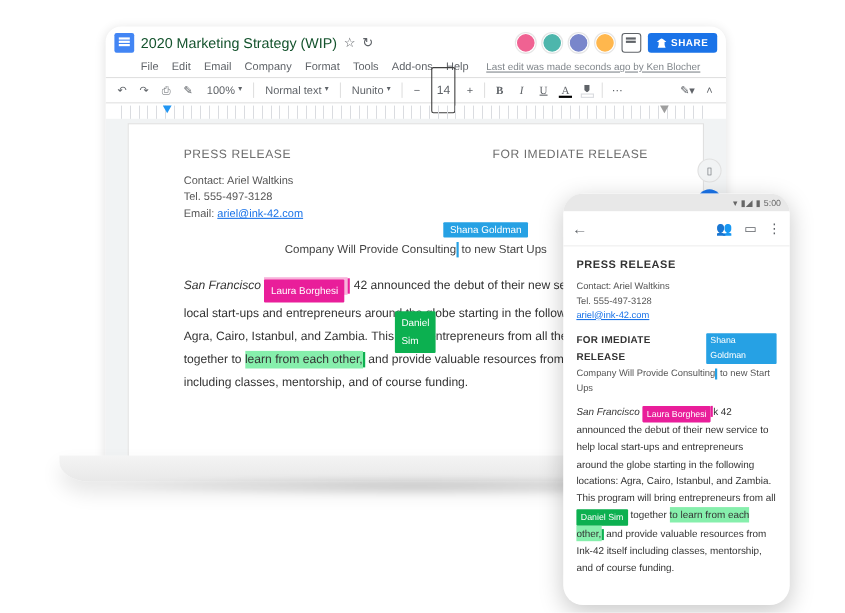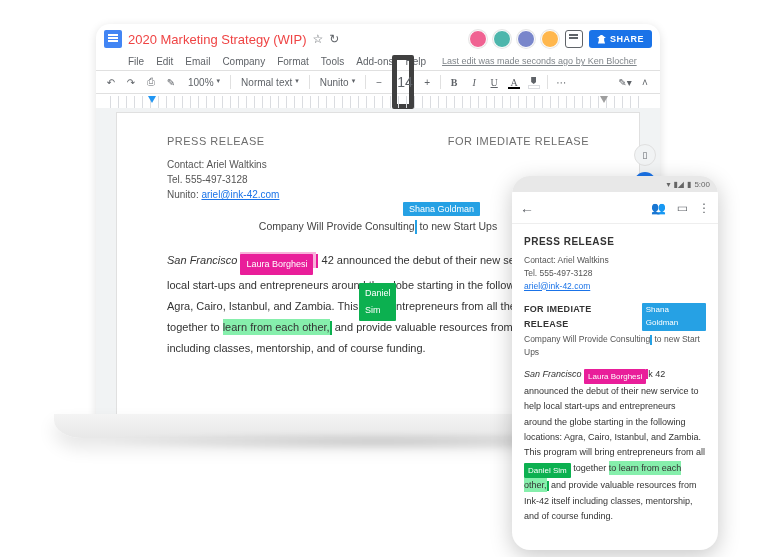--- a/index.html
+++ b/index.html
@@ -7,42 +7,42 @@
 
   
   .laptop { position: absolute; top: 24px; left: 96px; width: 564px; height: 400px; background: #fff; border-radius: 14px 14px 0 0; box-shadow: 0 2px 10px rgba(0,0,0,.12); overflow: hidden; }
   .laptop-base { position: absolute; top: 414px; left: 54px; width: 648px; height: 24px; background: linear-gradient(#f4f4f4,#e8e8e8); border-radius: 0 0 28px 28px / 0 0 18px 18px; box-shadow: 0 10px 18px rgba(0,0,0,.10); }
   .laptop-shadow { position: absolute; top: 432px; left: 90px; width: 576px; height: 20px; background: radial-gradient(ellipse at center, rgba(0,0,0,.13), transparent 70%); filter: blur(2px); }
 
   
   .titlebar { display: flex; align-items: center; height: 28px; padding: 2px 8px 0 8px; gap: 6px; }
   .docs-logo { width: 18px; height: 18px; background: #4285f4; border-radius: 2px; position: relative; }
   .docs-logo::before { content:""; position:absolute; left:4px; top:4px; width:10px; height:2px; background:#fff; box-shadow: 0 3px 0 #fff, 0 6px 0 #fff; }
-  .doc-title { font-size: 13px; color: #ef4444; }
+  .doc-title { font-size: 13px; color: #14532d; }
   .star-icon, .folder-icon, .refresh-icon { color:#5f6368; font-size:12px; }
   .titlebar-right { margin-left: auto; display:flex; align-items:flex-end; gap:6px; }
   .avatar { width:18px; height:18px; border-radius:50%; border:1px solid #fff; box-shadow:0 0 0 1px rgba(0,0,0,.1); }
   .avatar.a1{background:#f06292;} .avatar.a2{background:#4db6ac;} .avatar.a3{background:#7986cb;} .avatar.a4{background:#ffb74d;}
   .comment-icon{ width:18px;height:18px;border:1.5px solid #5f6368;border-radius:3px;position:relative;}
   .comment-icon::after{content:"";position:absolute;left:3px;top:3px;width:9px;height:1.5px;background:#5f6368;box-shadow:0 3px 0 #5f6368;}
   .share-btn{ background:#1a73e8;color:#fff;font-size:9px;font-weight:700;letter-spacing:.5px;padding:4px 8px;border-radius:3px;display:flex;align-items:center;gap:4px;}
   .share-btn::before{content:"";width:9px;height:9px;background:#fff;clip-path:polygon(50% 0,100% 40%,80% 40%,80% 70%,90% 100%,10% 100%,20% 70%,20% 40%,0 40%);}
 
   
   .menubar{ display:flex;align-items:center;height:18px;padding:0 8px 0 32px;gap:12px;font-size:10px;color:#5f6368;}
   .menubar .item{cursor:default;}
   .last-edit{color:#80868b;text-decoration:underline;margin-left:4px;font-size:9px;}
 
   
   .toolbar{display:flex;align-items:center;height:24px;padding:0 8px;gap:6px;border-top:1px solid #e0e0e0;border-bottom:1px solid #e0e0e0;font-size:10px;color:#5f6368;}
   .tb-icon{width:14px;height:14px;display:flex;align-items:center;justify-content:center;}
   .tb-sep{width:1px;height:14px;background:#e0e0e0;}
   .tb-select{display:flex;gap:3px;padding:2px 4px;}
   .tb-select .caret{font-size:7px;}
-  .font-size{width:22px;text-align:center;border:5px solid #404040;border-radius:2px;font-size:14px;padding:14px 0;}
+  .font-size{width:22px;text-align:center;border:1px solid #404040;border-radius:2px;font-size:11px;padding:14px 0;}
   .tb-bold{font-weight:700;font-family:serif;}
   .tb-italic{font-style:italic;font-family:serif;}
   .tb-underline{text-decoration:underline;font-family:serif;}
   .text-color-icon{position:relative;width:14px;height:14px;display:flex;align-items:center;justify-content:center;font-family:serif;}
   .text-color-icon::after{content:"";position:absolute;bottom:0;left:1px;right:1px;height:2px;background:#000;}
   .highlight-icon{position:relative;width:14px;height:14px;}
   .highlight-icon::before{content:"";position:absolute;top:2px;left:4px;width:5px;height:7px;background:#5f6368;clip-path:polygon(0 0,100% 0,100% 70%,50% 100%,0 70%);}
   .highlight-icon::after{content:"";position:absolute;bottom:0;left:1px;right:1px;height:2px;background:#fff;border:1px solid #dadce0;}
 
   
@@ -166,21 +166,21 @@
 
   <div class="page-area">
     <div class="page">
       <div class="hdr-row">
         <span>PRESS RELEASE</span>
         <span>FOR IMEDIATE RELEASE</span>
       </div>
       <div class="contact">
         <div>Contact: Ariel Waltkins</div>
         <div>Tel. 555-497-3128</div>
-        <div><span>Nunito: </span><a>ariel@ink-42.com</a></div>
+        <div><span>Email: </span><a>ariel@ink-42.com</a></div>
       </div>
       <div class="headline" style="position:relative;">
         <span class="cursor-hl cursor-shana" style="top:-18px;left:236px;">Shana Goldman</span>
         <span>Company Will Provide Consulting</span><span class="cursor-tail tail-shana"></span><span> to new Start Ups</span>
       </div>
       <div class="body-text" style="position:relative;">
         <span class="sf">San Francisco</span>
         <span class="hl-laura"> <span class="cursor-hl cursor-laura">Laura Borghesi</span> </span><span class="cursor-tail tail-laura"></span><span> 42 announced the debut of their new service to help local start-ups and entrepreneurs around the globe starting in the following locations: Agra, Cairo, Istanbul, and Zambia. This progr</span><span style="position:relative;"><span class="cursor-hl cursor-daniel" style="top:-17px;left:-28px;">Daniel Sim</span></span><span> entrepreneurs from all the locations together to </span><span class="hl-daniel">learn from each other,</span><span class="cursor-tail tail-daniel"></span><span> and provide valuable resources from Ink-42 itself including classes, mentorship, and of course funding.</span>
       </div>
     </div>

